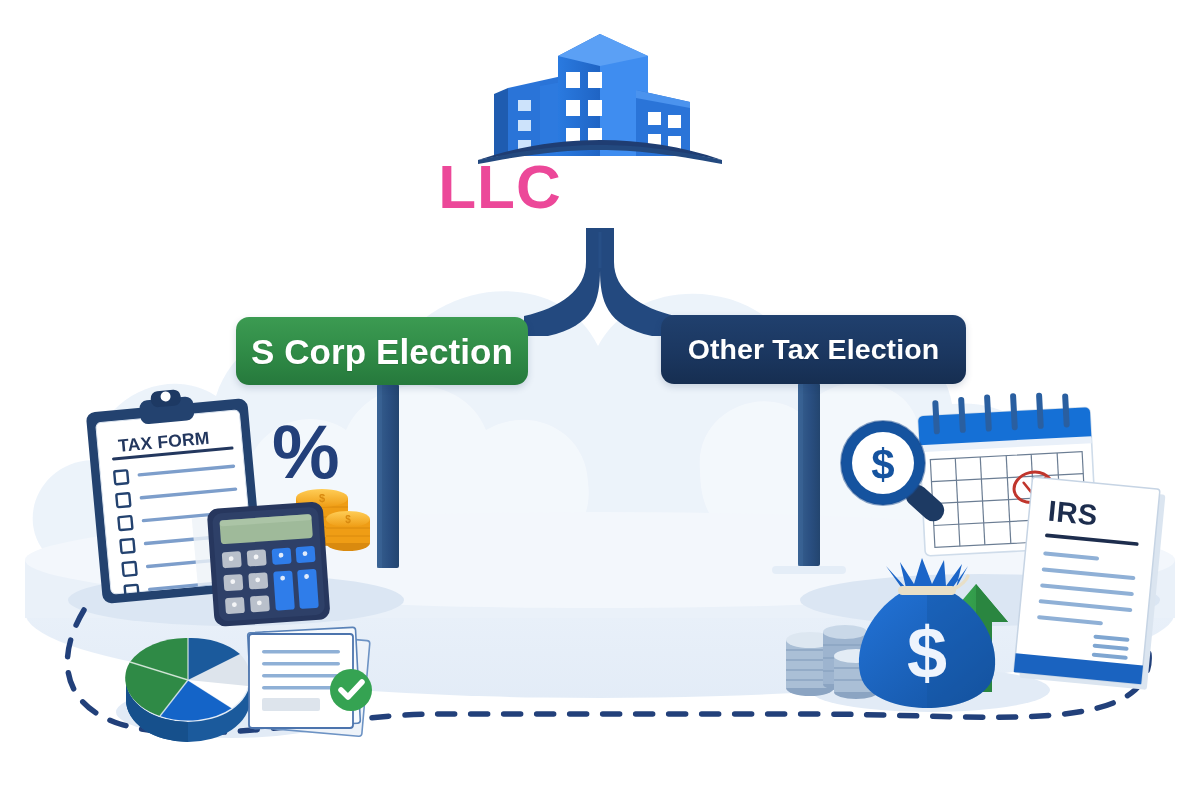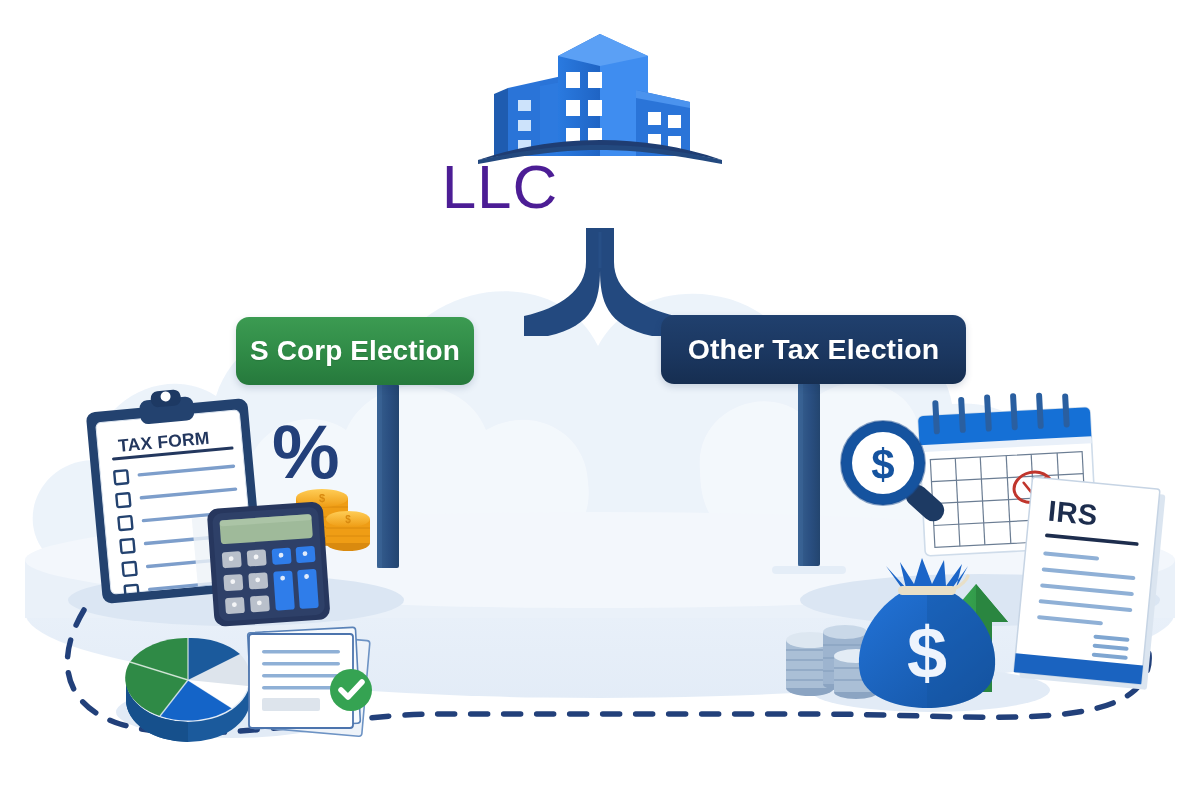--- a/index.html
+++ b/index.html
@@ -17,34 +17,34 @@
   .sign{
     position:absolute;
     display:flex;align-items:center;justify-content:center;
     border-radius:13px;
     color:#ffffff;
     font-weight:700;
     letter-spacing:.1px;
     box-shadow:0 3px 7px rgba(25,50,90,.17);
   }
   #sign-left{
-    left:236px;top:317px;width:238px;height:68px;
+    left:236px;top:317px;width:292px;height:68px;
     background:linear-gradient(180deg,#3c9b52 0%,#2f8a46 55%,#26793c 100%);
-    font-size:28px;
+    font-size:35px;
   }
   #sign-right{
     left:661px;top:315px;width:305px;height:69px;
     background:linear-gradient(180deg,#20406e 0%,#1b3760 55%,#162e51 100%);
     font-size:28.5px;
   }
   .sign-text{line-height:1;text-shadow:0 1px 1px rgba(0,0,0,.12);}
   
   #llc-word{
     position:absolute;left:0;top:156px;width:1000px;text-align:center;
-    font-size:62px;font-weight:400;color:#4c1d95;letter-spacing:1px;
+    font-size:62px;font-weight:700;color:#ec4899;letter-spacing:1px;
     line-height:1;
   }
   #tax-form-title{
     position:absolute;left:118px;top:430px;width:130px;
     font-size:17.5px;font-weight:800;color:#23375e;
     transform:rotate(-5.2deg);letter-spacing:.2px;
   }
   #irs-title{
     position:absolute;left:1048px;top:497px;
     font-size:29px;font-weight:800;color:#1d2d4d;

